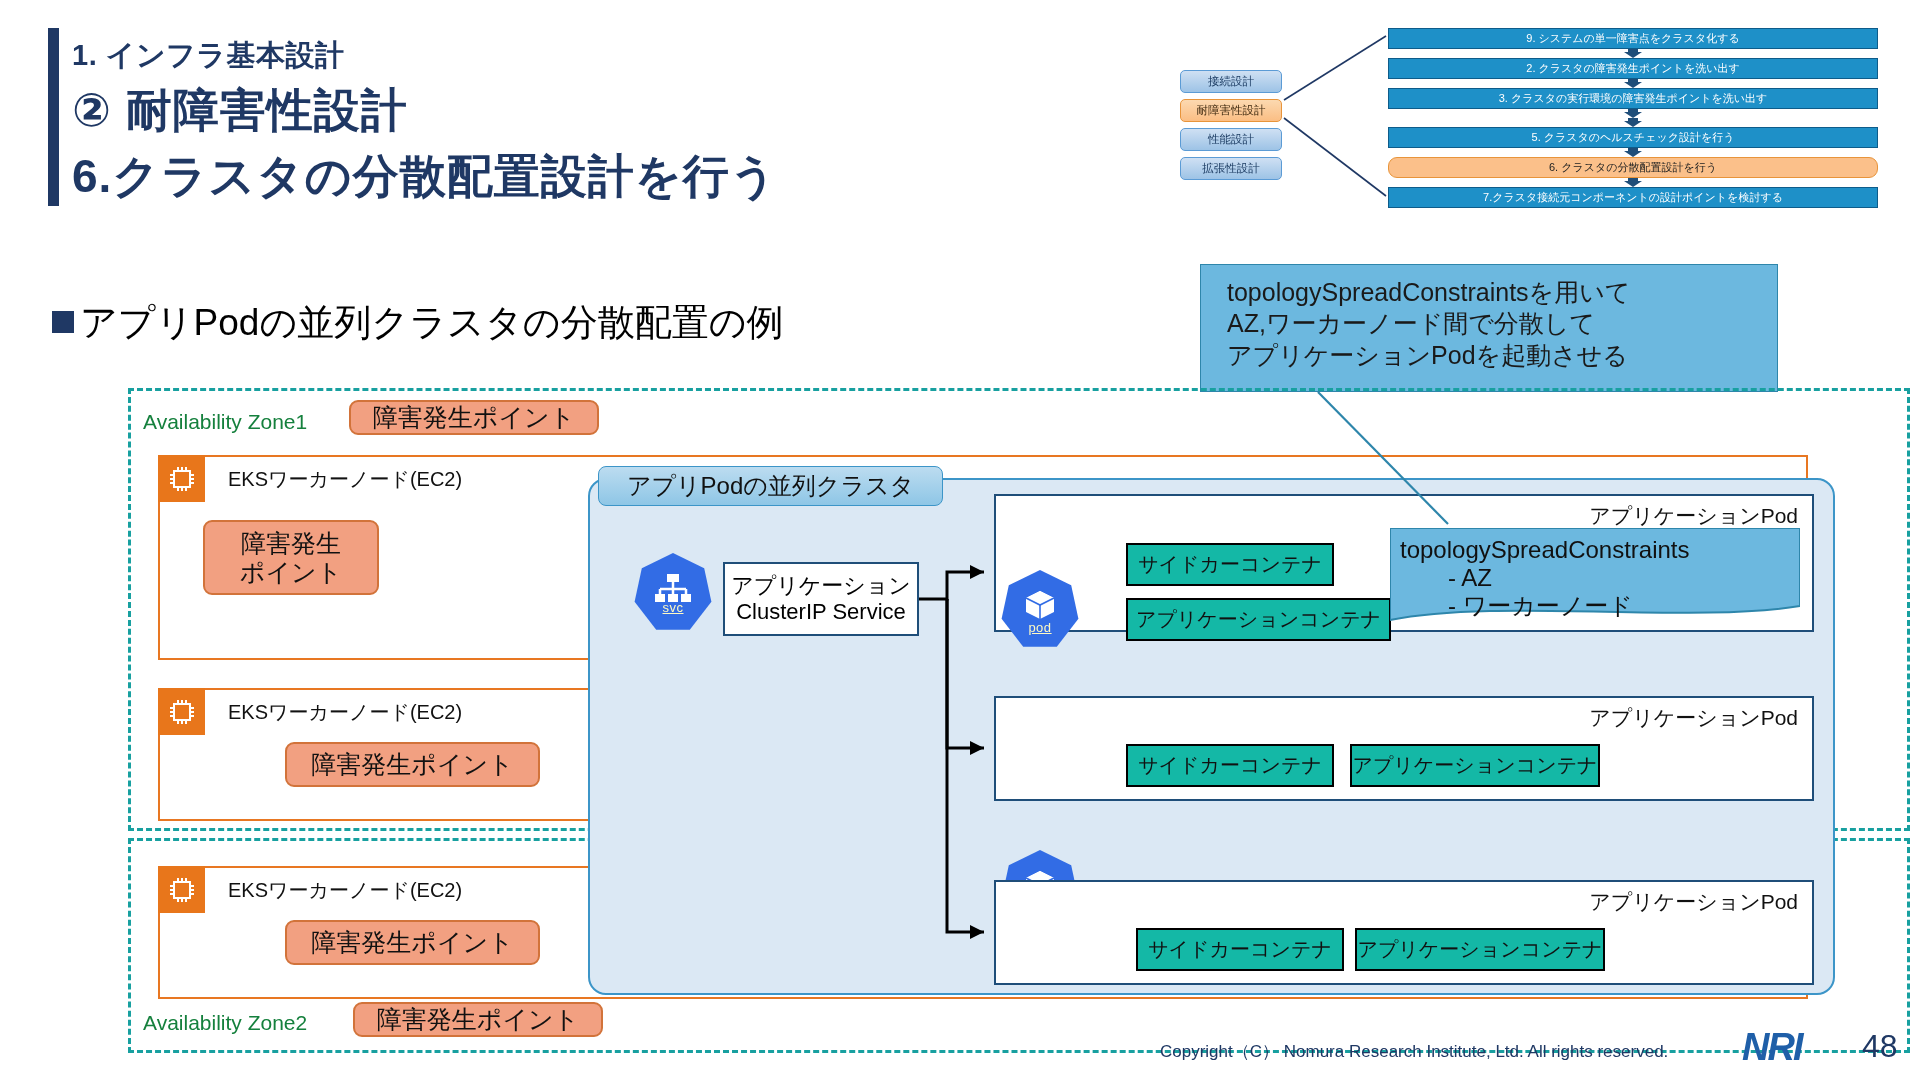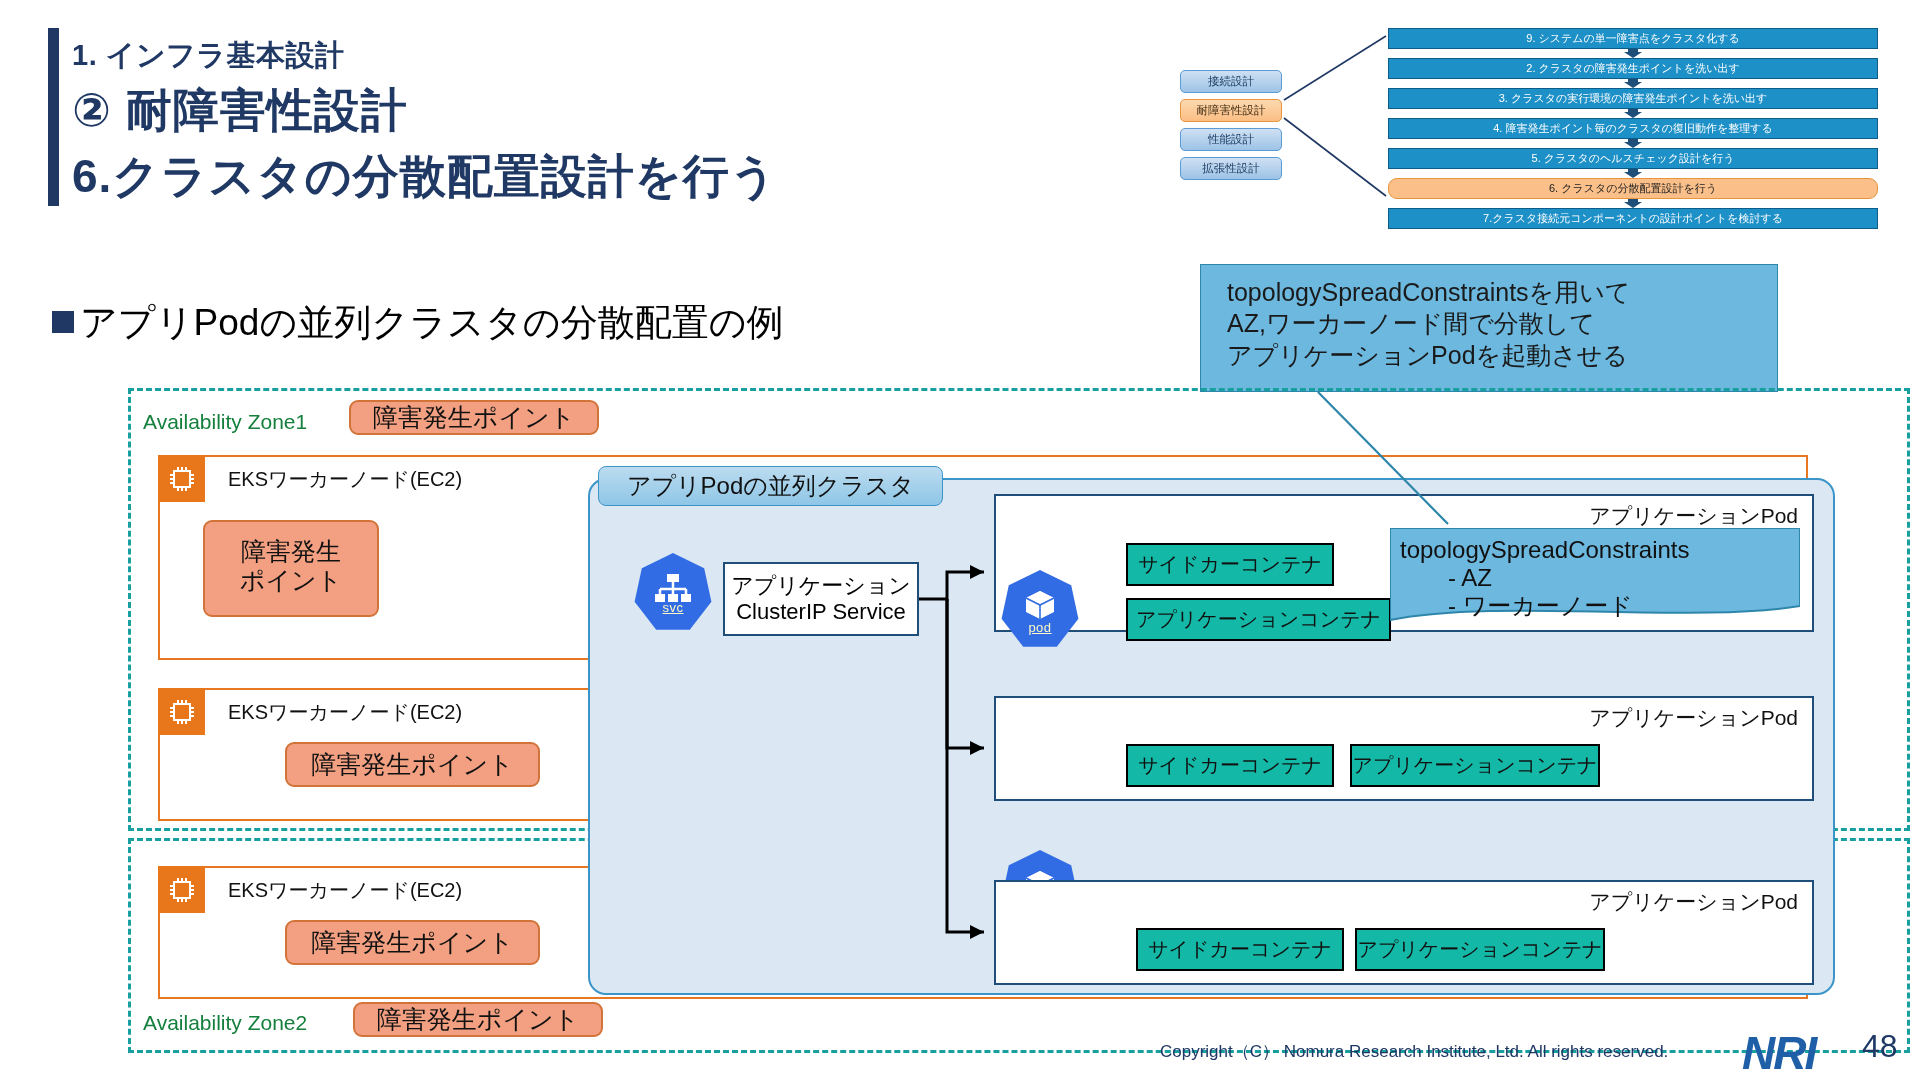--- a/index.html
+++ b/index.html
@@ -85,21 +85,21 @@
 
   .ctr-box{background:#14b8a6;border:2.5px solid #000;display:flex;align-items:center;
       justify-content:center;font-size:20px;color:#111;white-space:nowrap;}
 
   
   #tsc-box{left:1390px;top:528px;width:410px;height:94px;}
   #tsc-text{left:1400px;top:536px;font-size:24px;line-height:1.16;color:#111;}
 
   
   #footer{left:1160px;top:1040px;font-size:17px;color:#1F3864;white-space:nowrap;}
-  #nri-logo{left:1742px;top:1026px;font-size:46px;font-weight:700;color:#1F5FA8;font-style:italic;letter-spacing:-2px;}
+  #nri-logo{left:1742px;top:1026px;font-size:38px;font-weight:700;color:#1F5FA8;font-style:italic;letter-spacing:-2px;}
   #page-num{left:1862px;top:1028px;font-size:32px;color:#1F3864;}
 
   svg.overlay{position:absolute;left:0;top:0;width:1920px;height:1080px;pointer-events:none;}
 </style>
 </head>
 <body>
 
 <div class="abs" id="title-bar"></div>
 <div class="abs" id="title-sub">1. インフラ基本設計</div>
 <div class="abs" id="title-main1">② 耐障害性設計</div>
@@ -120,21 +120,20 @@
   <div class="abs" style="left:208px;top:0px;width:490px;">
     <div class="nav-step">9. システムの単一障害点をクラスタ化する</div>
     <div class="nav-arrow-stem"></div>
       <div class="nav-arrow"></div>
     <div class="nav-step">2. クラスタの障害発生ポイントを洗い出す</div>
     <div class="nav-arrow-stem"></div>
       <div class="nav-arrow"></div>
     <div class="nav-step">3. クラスタの実行環境の障害発生ポイントを洗い出す</div>
     <div class="nav-arrow-stem"></div>
       <div class="nav-arrow"></div>
-    <div class="nav-step">4. 障害発生ポイント毎のクラスタの復旧動作を整理する</div>
     <div class="nav-arrow-stem"></div>
       <div class="nav-arrow"></div>
     <div class="nav-step">5. クラスタのヘルスチェック設計を行う</div>
     <div class="nav-arrow-stem"></div>
       <div class="nav-arrow"></div>
     <div class="nav-step hl">6. クラスタの分散配置設計を行う</div>
     <div class="nav-arrow-stem"></div>
       <div class="nav-arrow"></div>
     <div class="nav-step">7.クラスタ接続元コンポーネントの設計ポイントを検討する</div>
   </div>
@@ -174,21 +173,21 @@
       <line x1="3" y1="11" x2="7" y2="11"></line>
         <line x1="3" y1="15" x2="7" y2="15"></line>
         <line x1="3" y1="19" x2="7" y2="19"></line>
       <line x1="23" y1="11" x2="27" y2="11"></line>
         <line x1="23" y1="15" x2="27" y2="15"></line>
         <line x1="23" y1="19" x2="27" y2="19"></line>
     </g>
   </svg>
 </div>
 <div class="abs node-label" style="left:228px;top:466px;">EKSワーカーノード(EC2)</div>
-<div class="abs node-fault" style="left:203px;top:520px;width:176px;height:97px;font-family:Liberation Mono, monospace;">
+<div class="abs node-fault" style="left:203px;top:520px;width:176px;height:75px;">
   <span style="white-space:pre-line">障害発生
 ポイント</span>
 </div>
 
 <div class="abs node-box" id="node2"></div>
 <div class="abs ec2-icon" style="left:158px;top:688px;">
   <svg width="30" height="30" viewBox="0 0 30 30" aria-hidden="true">
     <rect x="7" y="7" width="16" height="16" fill="none" stroke="#fff" stroke-width="2"></rect>
     <g stroke="#fff" stroke-width="2">
       <line x1="11" y1="3" x2="11" y2="7"></line>

